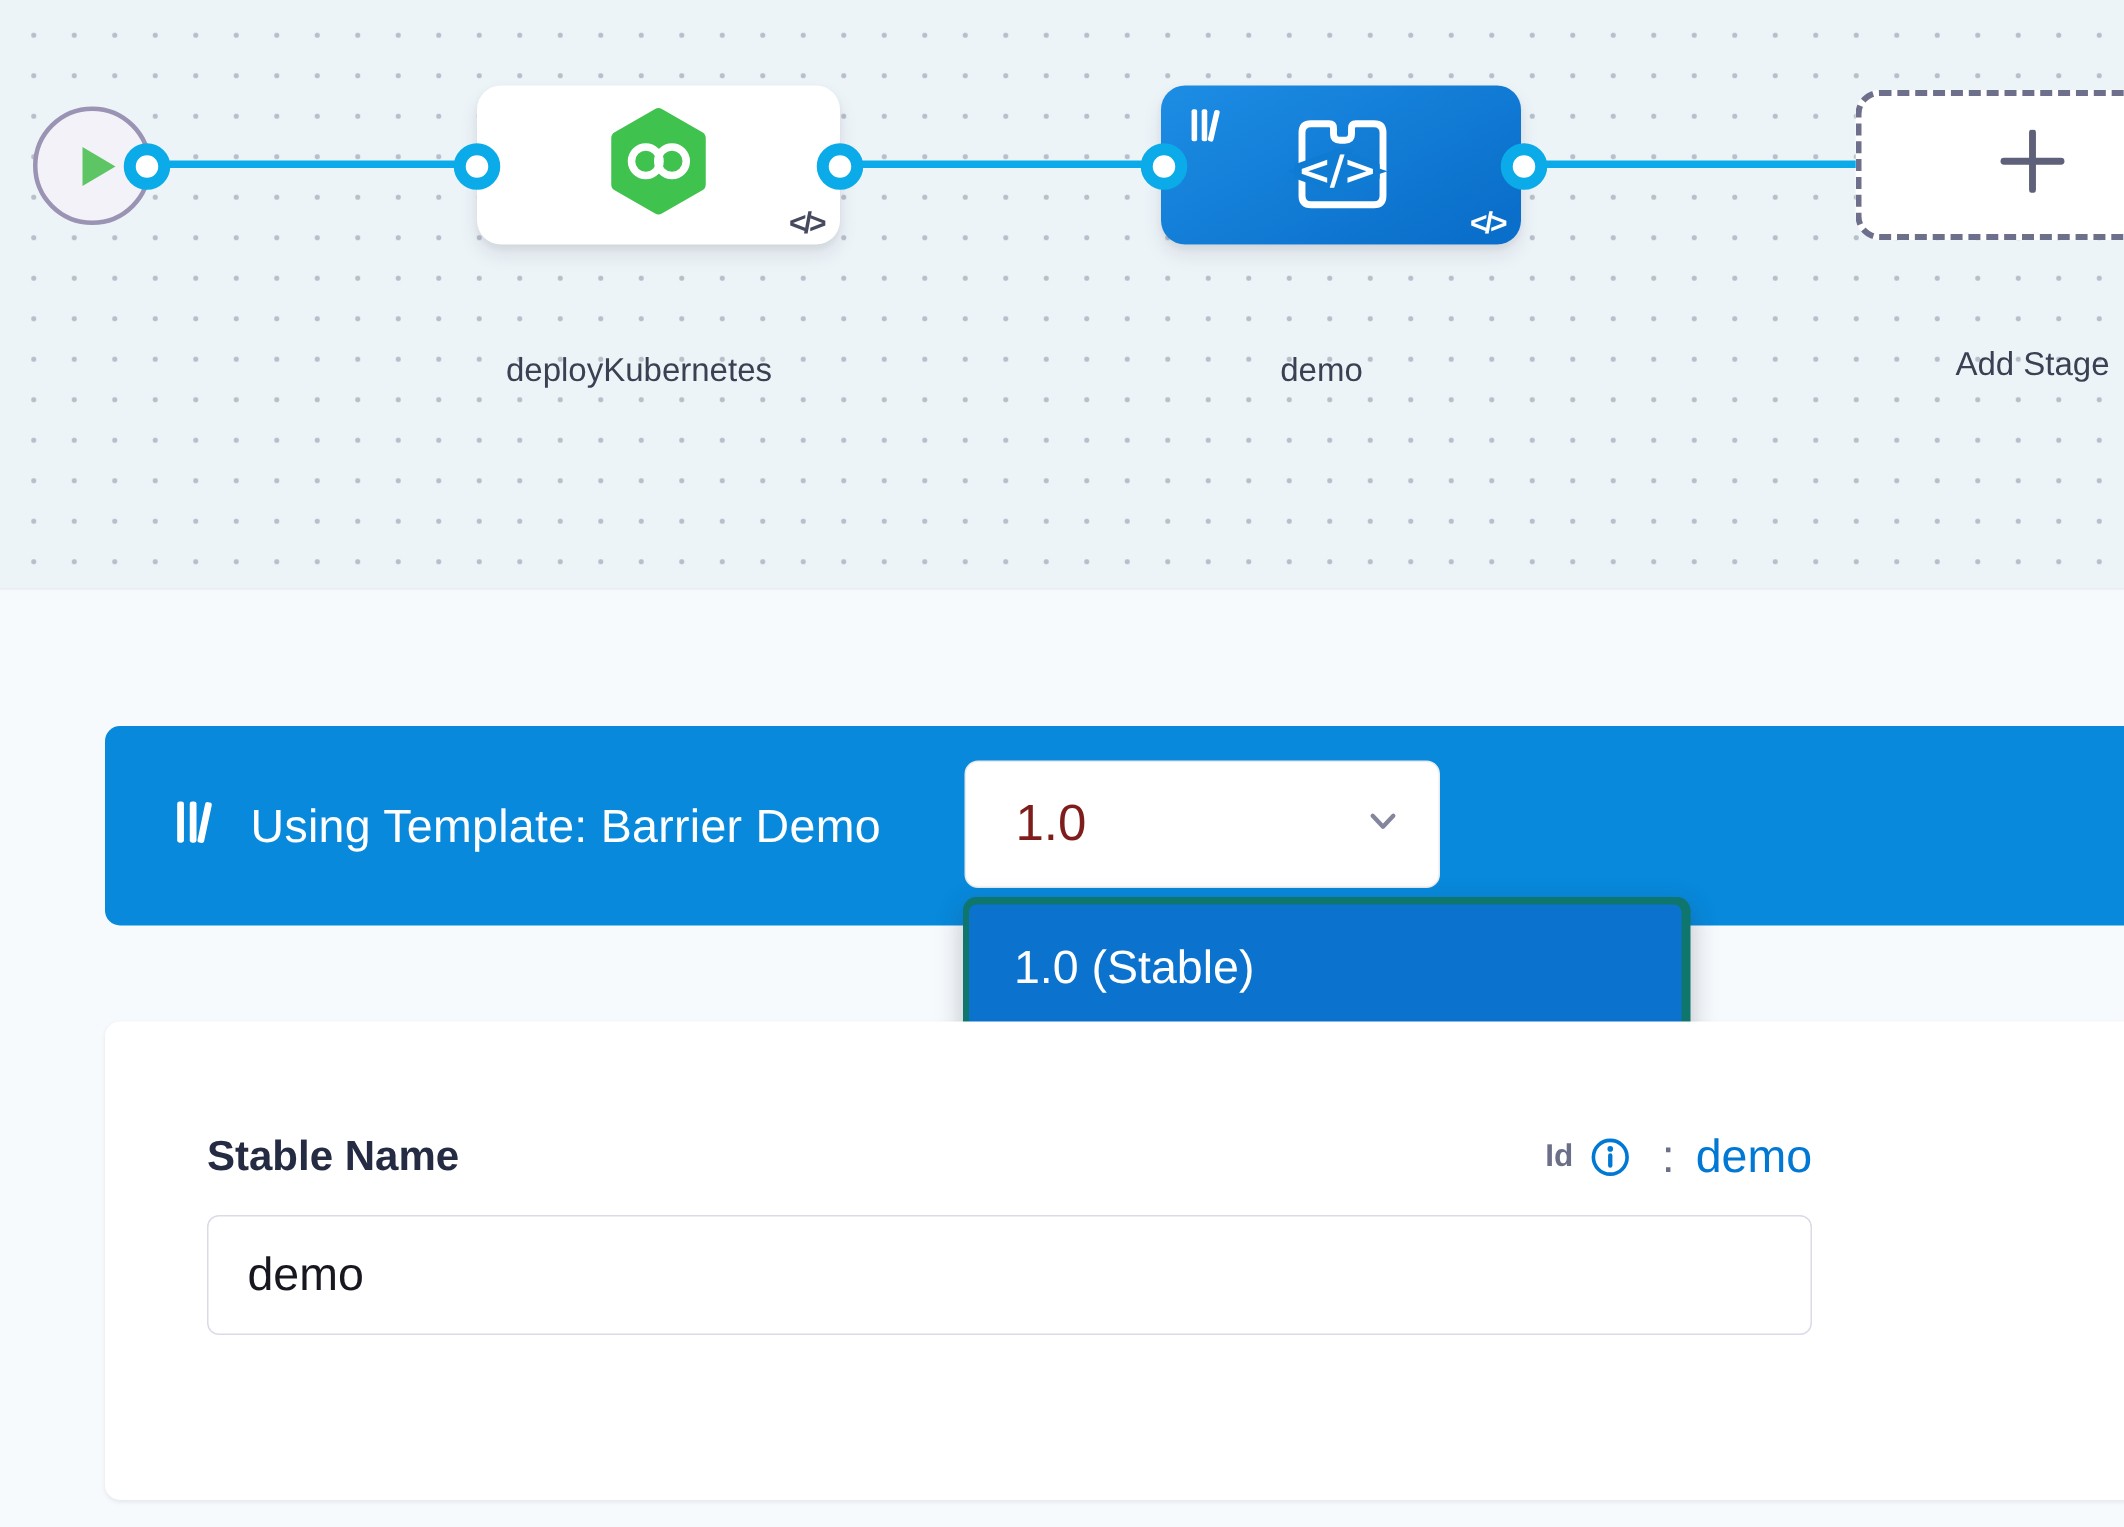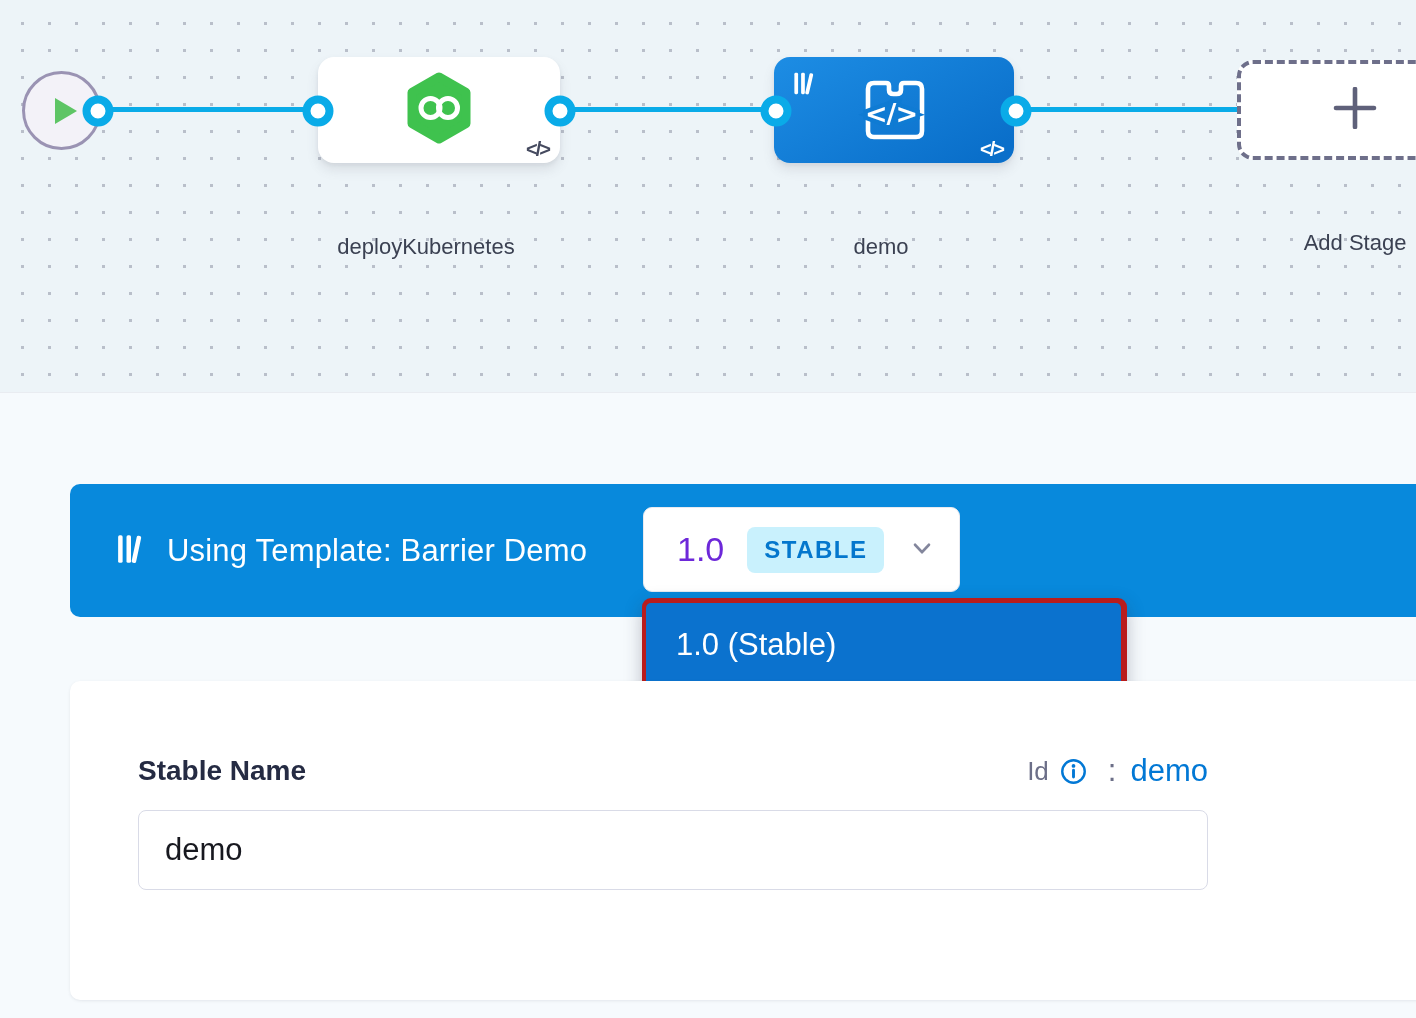--- a/index.html
+++ b/index.html
@@ -73,50 +73,50 @@
     background:#0889dc; border-radius:10px;
     display:flex; align-items:center; padding-left:45px;
   }
   .banner-text { color:#ffffff; font-size:31px; font-weight:500; margin-left:22px; letter-spacing:.2px; }
 
   .version-btn {
     position:absolute; left:643px; top:507px; width:317px; height:85px;
     background:#ffffff; border-radius:9px; border:1px solid #e8eaf0;
     display:flex; align-items:center; padding:0 22px 0 33px; cursor:pointer;
   }
-  .version-num { font-size:34px; color:#6d28d9; }
+  .version-num { font-size:34px; color:#7f1d1d; }
   .stable-badge {
     margin-left:23px; background:#c9f1fd; color:#0477cd;
     font-size:24px; font-weight:700; letter-spacing:1.5px;
     padding:9px 17px; border-radius:8px;
   }
   .version-btn .chev { margin-left:auto; }
 
   
   .dropdown {
     position:absolute; left:642px; top:598px; width:485px; height:100px;
-    background:#b91c1c; border-radius:9px;
+    background:#0f766e; border-radius:9px;
     box-shadow:0 6px 18px rgba(40,41,61,.28);
   }
   .dropdown-item {
     position:absolute; left:4px; top:5px; right:6px; bottom:11px;
     background:#0b72ce; border-radius:5px;
     display:flex; align-items:center; padding-left:30px;
     color:#ffffff; font-size:31px; cursor:pointer;
   }
 
   
   .card {
     position:absolute; left:70px; top:681px; width:1400px; height:319px;
     background:#ffffff; border-radius:10px;
     box-shadow:0 1px 3px rgba(96,97,112,.12);
   }
   .stage-name-label { position:absolute; left:138px; top:755px; font-size:28px; font-weight:600; color:#252b43; }
   .id-row { position:absolute; top:750px; right:208px; height:42px; display:flex; align-items:center; }
-  .id-label { font-size:26px; color:#6c6f88; }
+  .id-label { font-size:21px; color:#6c6f88;font-weight:bold; }
   .id-info { margin-left:10px; display:flex; align-items:center; }
   .id-colon { font-size:31px; color:#6c6f88; margin-left:20px; }
   .id-value { font-size:31px; color:#0278d5; font-weight:500; margin-left:14px; }
 
   .stage-name-input {
     position:absolute; left:138px; top:810px; width:1070px; height:80px;
     border:1px solid #d9dbe7; border-radius:8px; background:#fff;
     font-size:31px; color:#17181f; padding-left:26px; outline:none;
     font-family:"Liberation Sans","DejaVu Sans",sans-serif;
   }
@@ -194,21 +194,20 @@
           <rect x="9.2" y="2" width="3.6" height="22" rx="1.3"></rect>
           <rect x="15.4" y="2.3" width="3.6" height="22" rx="1.3" transform="rotate(12 17.2 13)"></rect>
         </g>
       </svg>
     </span>
     <span class="banner-text">Using Template: Barrier Demo</span>
   </div>
 
   <div class="version-btn">
     <span class="version-num">1.0</span>
-    <span class="stable-badge">STABLE</span>
     <span class="chev">
       <svg width="30" height="30" viewBox="0 0 24 24">
         <polyline points="6.5,9.5 12,15.3 17.5,9.5" fill="none" stroke="#83869c" stroke-width="2.3" stroke-linecap="round" stroke-linejoin="round"></polyline>
       </svg>
     </span>
   </div>
 
   <div class="dropdown">
     <div class="dropdown-item">1.0 (Stable)</div>
   </div>

